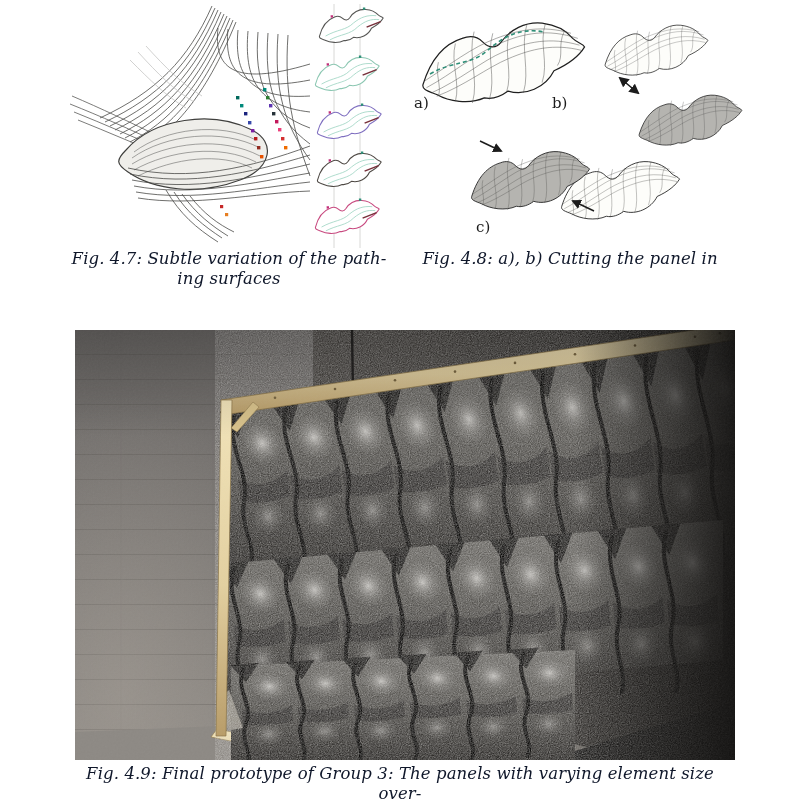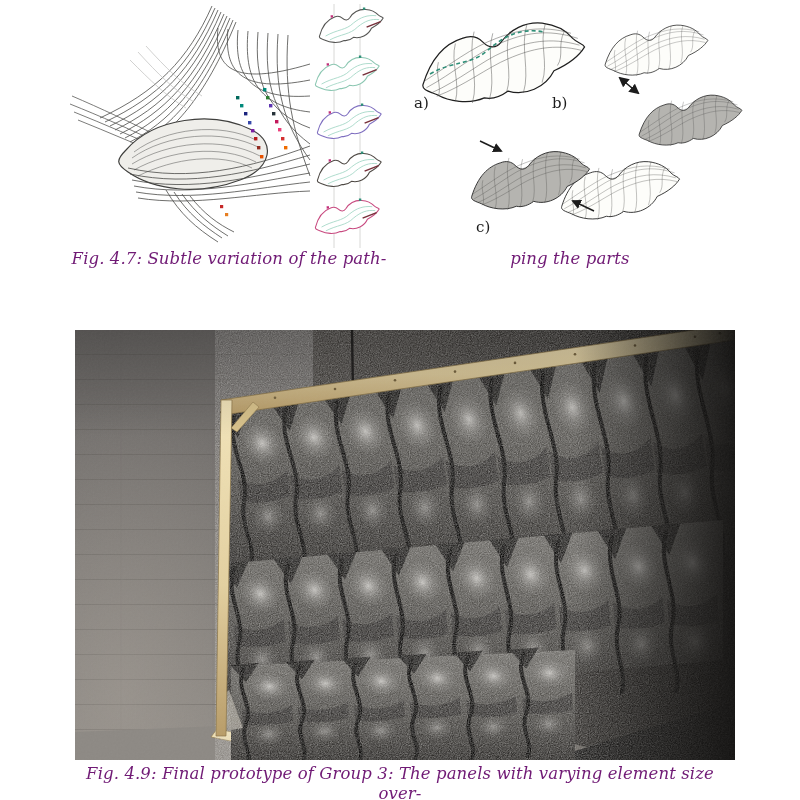--- a/index.html
+++ b/index.html
@@ -7,21 +7,21 @@
     width:800px;height:800px;overflow:hidden;position:relative;
     background:#ffffff;
     font-family:"DejaVu Serif","Liberation Serif",serif;
   }
   .fig-graphic{position:absolute;}
   .caption{
     position:absolute;
     font-style:italic;
     font-size:16.5px;
     line-height:20px;
-    color:#701a75;
+    color:#0f172a;
     text-align:center;
     letter-spacing:0.1px;
   }
   .caption .cline{display:block;}
   svg{display:block;}
   .sheet-outline{stroke:#1f1f1f;stroke-width:1.4;fill:currentColor;}
   .sheet-grid{stroke:#4c4c4a;stroke-width:0.55;fill:none;}
   .sublabel{font-family:"DejaVu Serif","Liberation Serif",serif;font-size:15px;fill:#1c1c1c;font-style:normal;}
 </style>
 </head>
@@ -171,23 +171,24 @@
   <line x1="182" y1="203" x2="161" y2="193" stroke="#1c1c1c" stroke-width="1.5" marker-end="url(#ah)"></line>
 
   <text class="sublabel" x="2" y="100">a)</text>
   <text class="sublabel" x="140" y="100">b)</text>
   <text class="sublabel" x="64" y="224">c)</text>
 </svg>
 </div>
 
 <div class="caption" style="left:60px;top:249px;width:338px;">
   <span class="cline">Fig. 4.7: Subtle variation of the path-</span>
+  <span class="cline">ing surfaces</span>
 </div>
 <div class="caption" style="left:400px;top:249px;width:340px;">
-  <span class="cline">ping the parts</span>
+  <span class="cline">Fig. 4.8: a), b) Cutting the panel in</span>
 </div>
 
 <div class="fig-graphic" style="left:75px;top:330px;">
 <svg width="660" height="430" viewBox="0 0 660 430">
   <defs>
     <linearGradient id="bgGrad" x1="0" y1="0" x2="1" y2="0">
       <stop offset="0" stop-color="#514d49"></stop>
       <stop offset="0.5" stop-color="#413e3b"></stop>
       <stop offset="1" stop-color="#23211f"></stop>
     </linearGradient>

